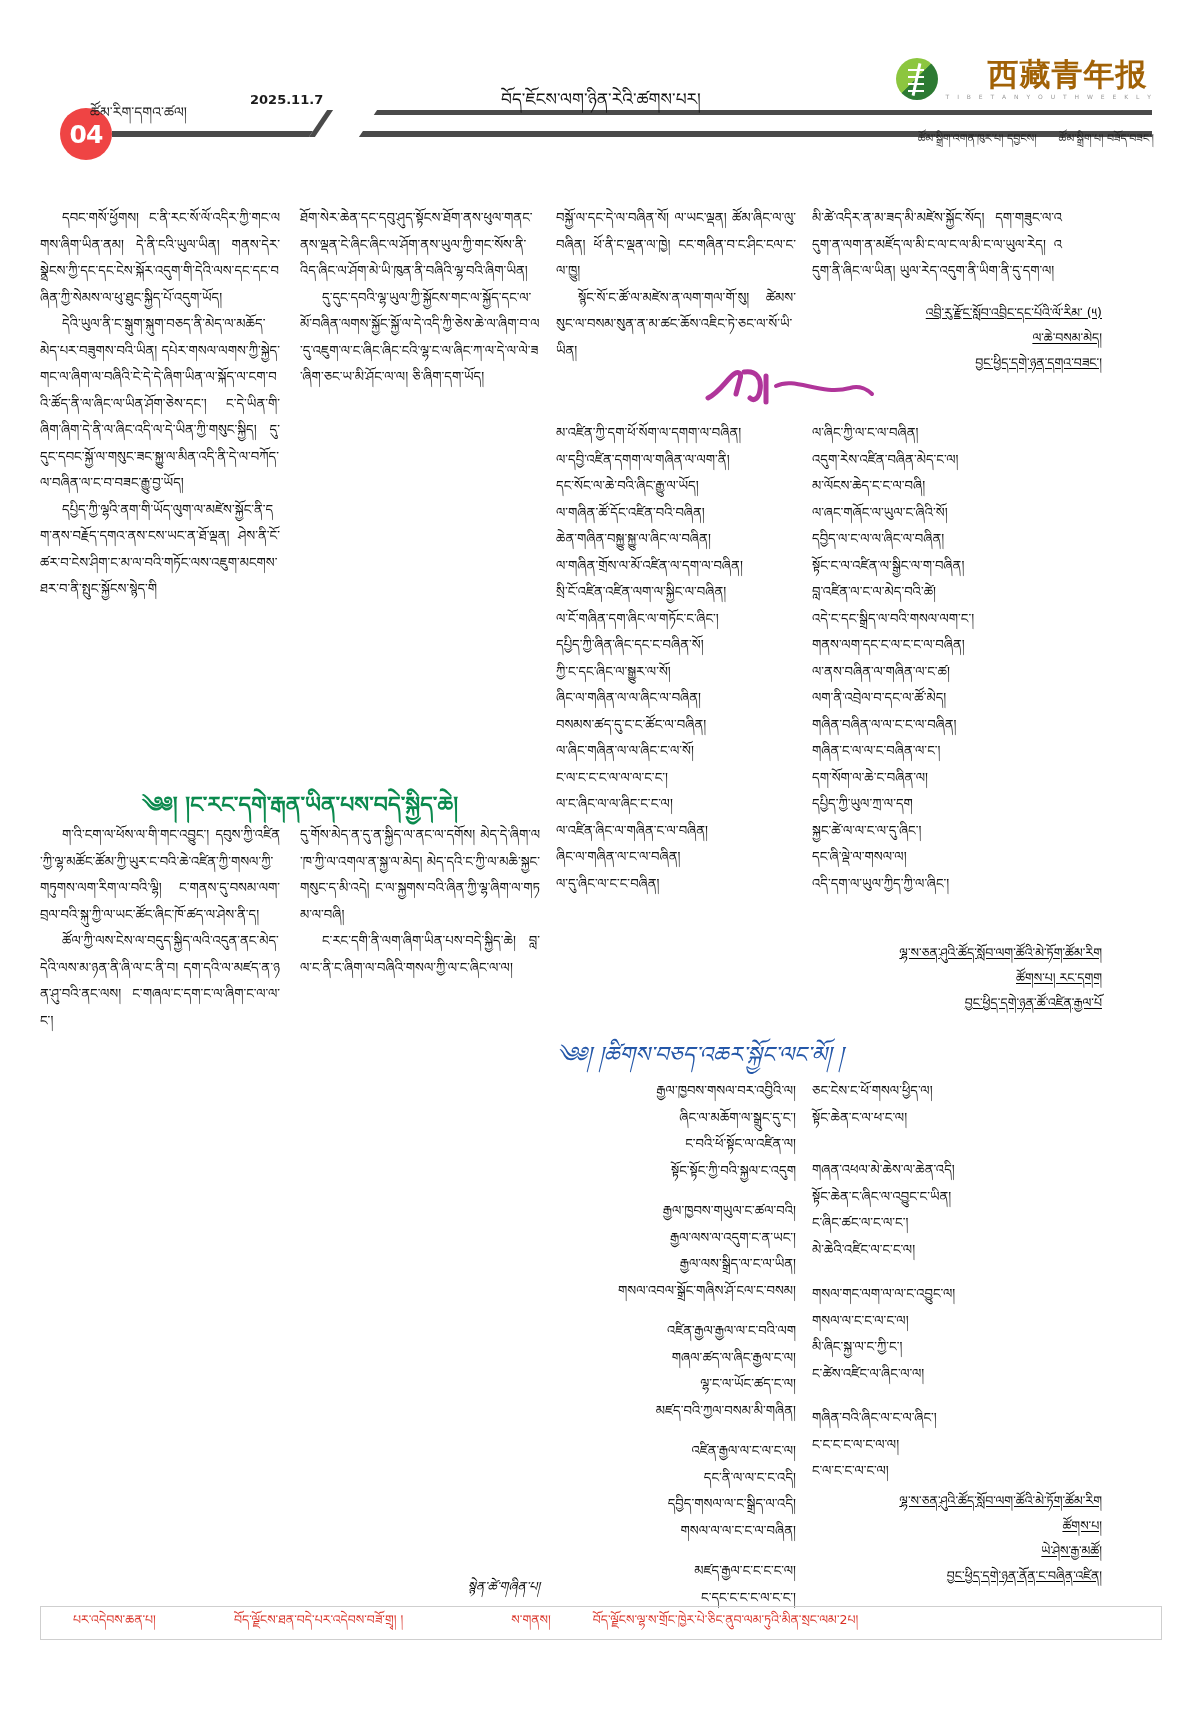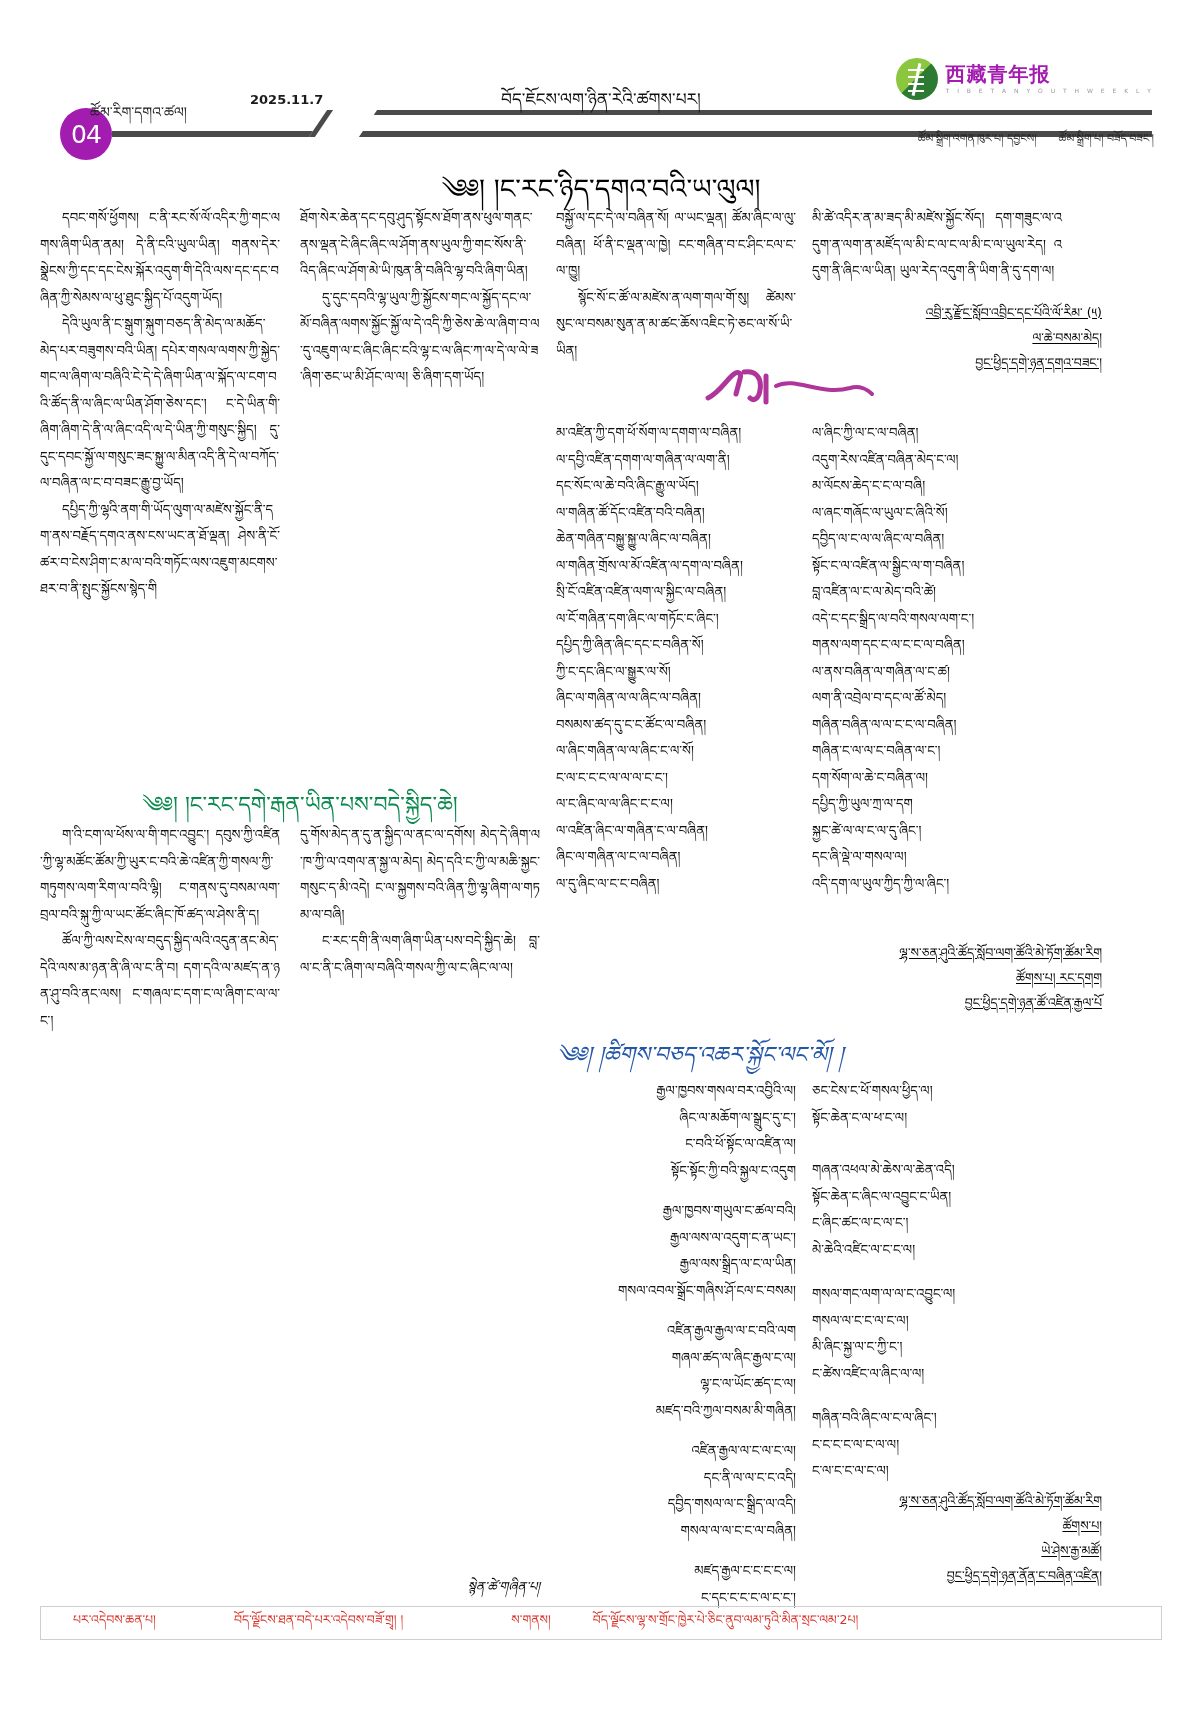--- a/index.html
+++ b/index.html
@@ -26,24 +26,24 @@
     position: absolute;
     left: 0; top: 0;
     width: 1202px;
     height: 155px;
   }
   .pagenum-circle {
     position: absolute;
     left: 60px; top: 108px;
     width: 52px; height: 52px;
     border-radius: 50%;
-    background: #a21caf;
+    background: #ef4444;
     color: #ffffff;
     font-family: "DejaVu Sans", sans-serif;
-    font-weight: normal;
+    font-weight: bold;
     font-size: 25px;
     letter-spacing: -1px;
     display: flex;
     align-items: center;
     justify-content: center;
   }
   .section-label-tib {
     position: absolute;
     left: 90px; top: 96px;
     font-size: 14px;
@@ -115,25 +115,26 @@
     transform: rotate(12deg);
   }
   .logo-leaf .vein {
     position: absolute;
     width: 16px; height: 2px;
     background: #ffffff;
     left: 12px;
   }
   .logo-text {
     font-family: "DejaVu Sans", sans-serif;
-    font-size: 20px;
+    font-size: 31px;
     font-weight: bold;
-    color: #a21caf;
+    color: #a16207;
     letter-spacing: 1px;
     line-height: 1;
+    margin-left: 42px;
   }
   .logo-sub {
     font-size: 6px;
     color: #999;
     letter-spacing: 3px;
     text-align: center;
     margin-top: 3px;
   }
   .header-meta {
     position: absolute;
@@ -153,21 +154,21 @@
     text-align: center;
     font-size: 27px;
     color: #000;
     white-space: nowrap;
   }
   .green-heading {
     position: absolute;
     font-size: 22px;
     color: #0b8a4e;
     white-space: nowrap;
-    font-weight: normal;
+    font-weight: bold;
   }
   .blue-heading {
     position: absolute;
     font-size: 22px;
     color: #2457a8;
     white-space: nowrap;
   }
 
   
   .col {
@@ -255,21 +256,20 @@
         <div class="logo-sub">T I B E T A N   Y O U T H   W E E K L Y</div>
       </div>
     </div>
 
     <div class="header-meta">
       <span>ཚོམ་སྒྲིག་འགན་ཁུར་པ། དབྱངས།</span>
       <span>ཚོམ་སྒྲིག་པ། བཟོད་བཟང་།</span>
     </div>
   </div>
 
-  <div class="main-title">༄༅། །ང་རང་ཉིད་དགའ་བའི་ཡ་ལུལ།</div>
 
   <div class="col" style="left:40px; top:205px; width:240px;">
     <p>དབང་གསོ་ཕྱོགས། ང་ནི་རང་སོ་ལོ་འདིར་ཀྱི་གང་ལགས་ཞིག་ཡིན་ནམ། དེ་ནི་ངའི་ཡུལ་ཡིན། གནས་དེར་སྣྲེངས་ཀྱི་དང་དང་ངེས་སྐོར་འདུག་གི་དེའི་ལས་དང་དང་བཞིན་ཀྱི་སེམས་ལ་ཕུ་ཐུང་སྐྱིད་པོ་འདུག་ཡོད།</p>
     <p>དེའི་ཡུལ་ནི་ང་སྒུག་སྐུག་བཅད་ནི་མེད་ལ་མཆོད་མེད་པར་བཟུགས་བའི་ཡིན། དཔེར་གསལ་ལགས་ཀྱི་སྐྱེད་གང་ལ་ཞིག་ལ་བཞིའི་ངེ་དེ་དེ་ཞིག་ཡིན་ལ་སྐོད་ལ་ངག་བའི་ཚོད་ནི་ལ་ཞིང་ལ་ཡིན་ཤོག་ཅེས་དང་། ང་དེ་ཡིན་གི་ཞིག་ཞིག་དེ་ནི་ལ་ཞིང་འདི་ལ་དེ་ཡིན་ཀྱི་གསུང་སྐྱིད། དུ་དུང་དབང་སྐྱོ་ལ་གསུང་ཟང་སྐྱུ་ལ་མིན་འདི་ནི་དེ་ལ་བཀོད་ལ་བཞིན་ལ་ང་བ་བཟང་རྒྱུ་བྱ་ཡོད།</p>
     <p>དཔྱིད་ཀྱི་ལྷའི་ནག་གི་ཡོད་ལུག་ལ་མཛེས་སྐྱོང་ནི་དག་ནས་བརྗོད་དགའ་ནས་ངས་ཡང་ན་ཐོ་ལྡན། ཤེས་ནི་ངོ་ཚར་བ་ངེས་ཤིག་ང་མ་ལ་བའི་གཏོང་ལས་འཇུག་མངགས་ཐར་བ་ནི་སྤུང་སྐྱོངས་སྙེད་གི</p>
   </div>
 
   <div class="col" style="left:300px; top:205px; width:240px;">
     <p class="noindent">ཐོག་སེར་ཆེན་དང་དབུ་ཤུད་སྟོངས་ཐོག་ནས་ཕུལ་གནང་ནས་ལྡན་ངེ་ཞིང་ཞིང་ལ་ཤོག་ནས་ཡུལ་ཀྱི་གང་སོས་ནི་འིད་ཞིང་ལ་ཤོག་མེ་ཡི་ཁུན་ནི་བཞིའི་ལྷ་བའི་ཞིག་ཡིན།</p>
     <p>དུ་དུང་དབའི་ལྷ་ཡུལ་ཀྱི་སྐྱོངས་གང་ལ་སྐྱོད་དང་ལ་མོ་བཞིན་ལགས་སྐྱོང་སྐྱོ་ལ་དེ་འདི་ཀྱི་ཅེས་ཆེ་ལ་ཞིག་བ་ལ་དུ་འཇུག་ལ་ང་ཞིང་ཞིང་ངའི་ལྷ་ང་ལ་ཞིང་ཀ་ལ་དེ་ལ་ལེ་ཟ་ཞིག་ཅང་ཡ་མི་ཤོང་ལ་ལ། ཅི་ཞིག་དག་ཡོད།</p>

